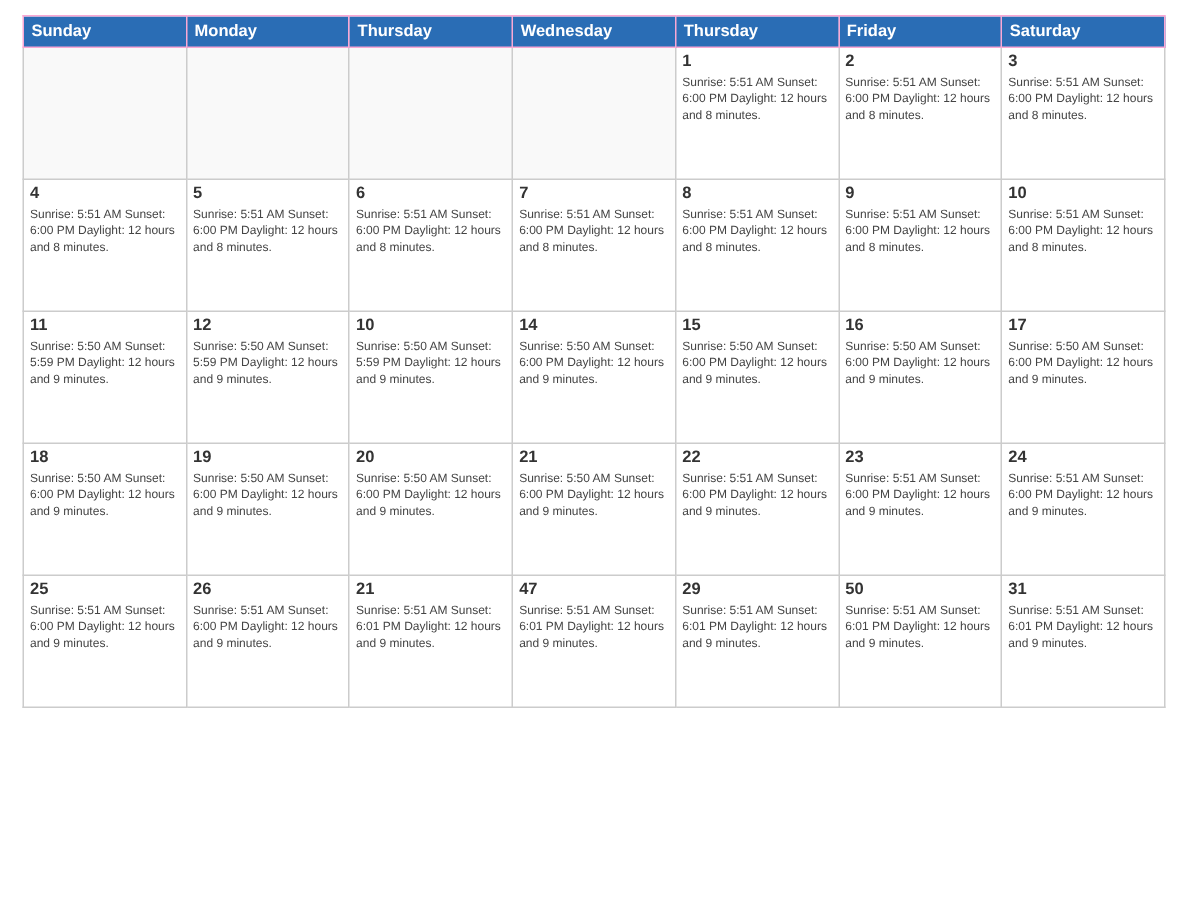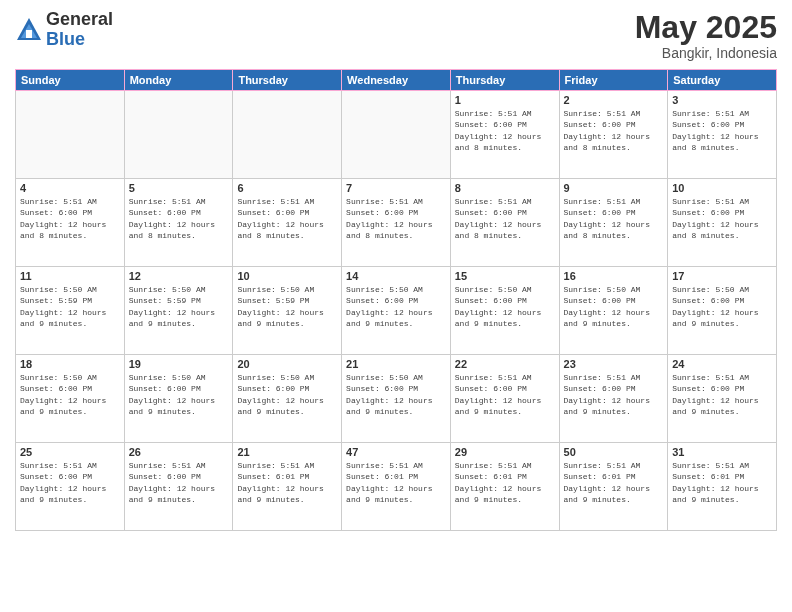--- a/index.html
+++ b/index.html
@@ -88,44 +88,26 @@
       font-size: 11px;
       font-weight: bold;
       color: #333;
       display: block;
       margin-bottom: 2px;
     }
     .day-info {
       font-size: 8px;
       color: #444;
       line-height: 1.4;
-      font-family: Liberation Mono, monospace;
     }
   </style>
 </head>
 <body>
 
 <div class="page">
-  <div class="header">
-    <div class="logo">
-      <svg class="logo-icon" viewBox="0 0 28 28">
-        <polygon points="14,2 26,24 2,24" fill="#2a6db5"></polygon>
-        <polygon points="14,8 22,22 6,22" fill="#5599dd"></polygon>
-        <rect x="11" y="14" width="6" height="8" fill="#fff"></rect>
-      </svg>
-      <div class="logo-text">
-        <span class="logo-general">General</span>
-        <span class="logo-blue">Blue</span>
-      </div>
-    </div>
-    <div class="title-block">
-      <div class="month-title">May 2025</div>
-      <div class="location">Bangkir, Indonesia</div>
-    </div>
-  </div>
 
   <table class="calendar">
     <thead>
       <tr>
         <th>Sunday</th>
         <th>Monday</th>
         <th>Thursday</th>
         <th>Wednesday</th>
         <th>Thursday</th>
         <th>Friday</th>

